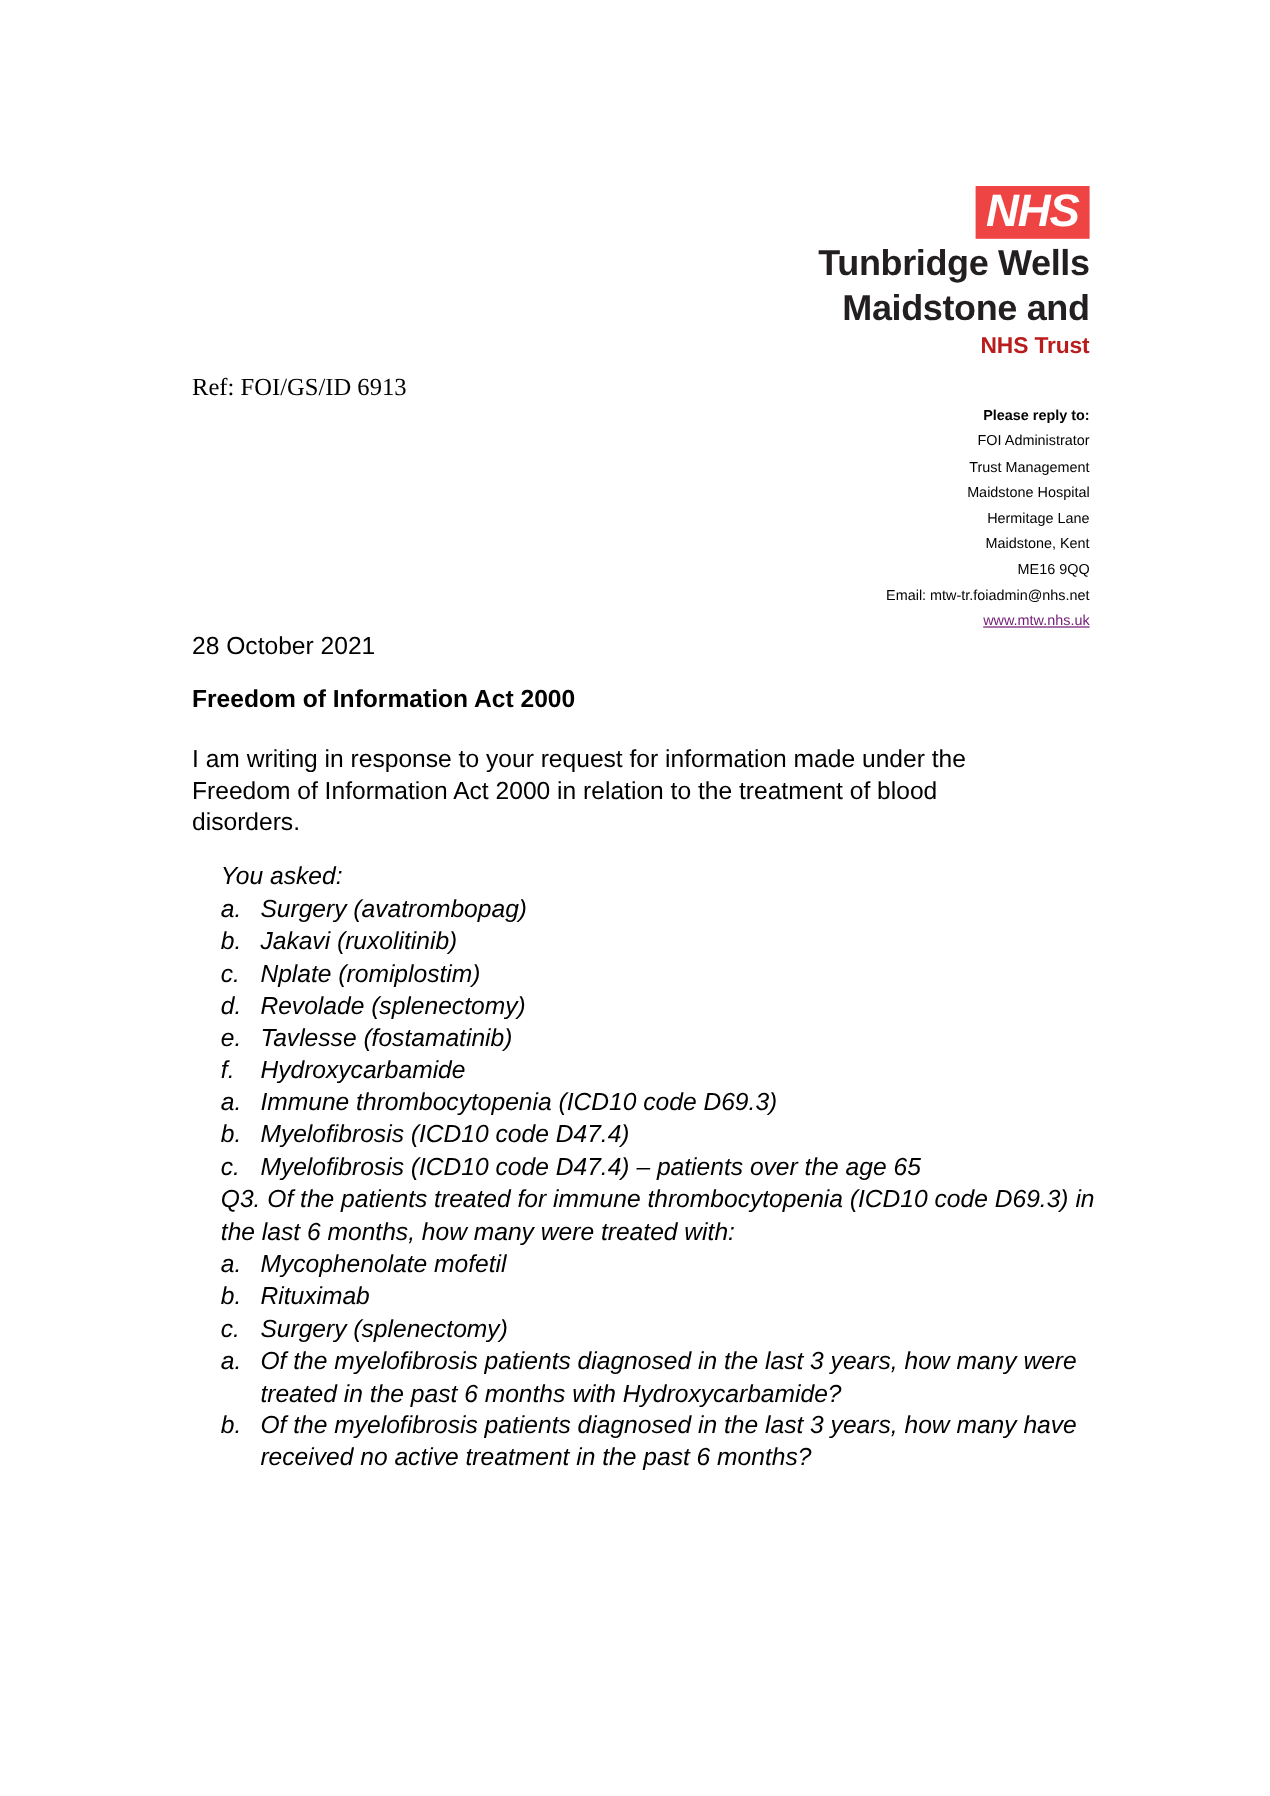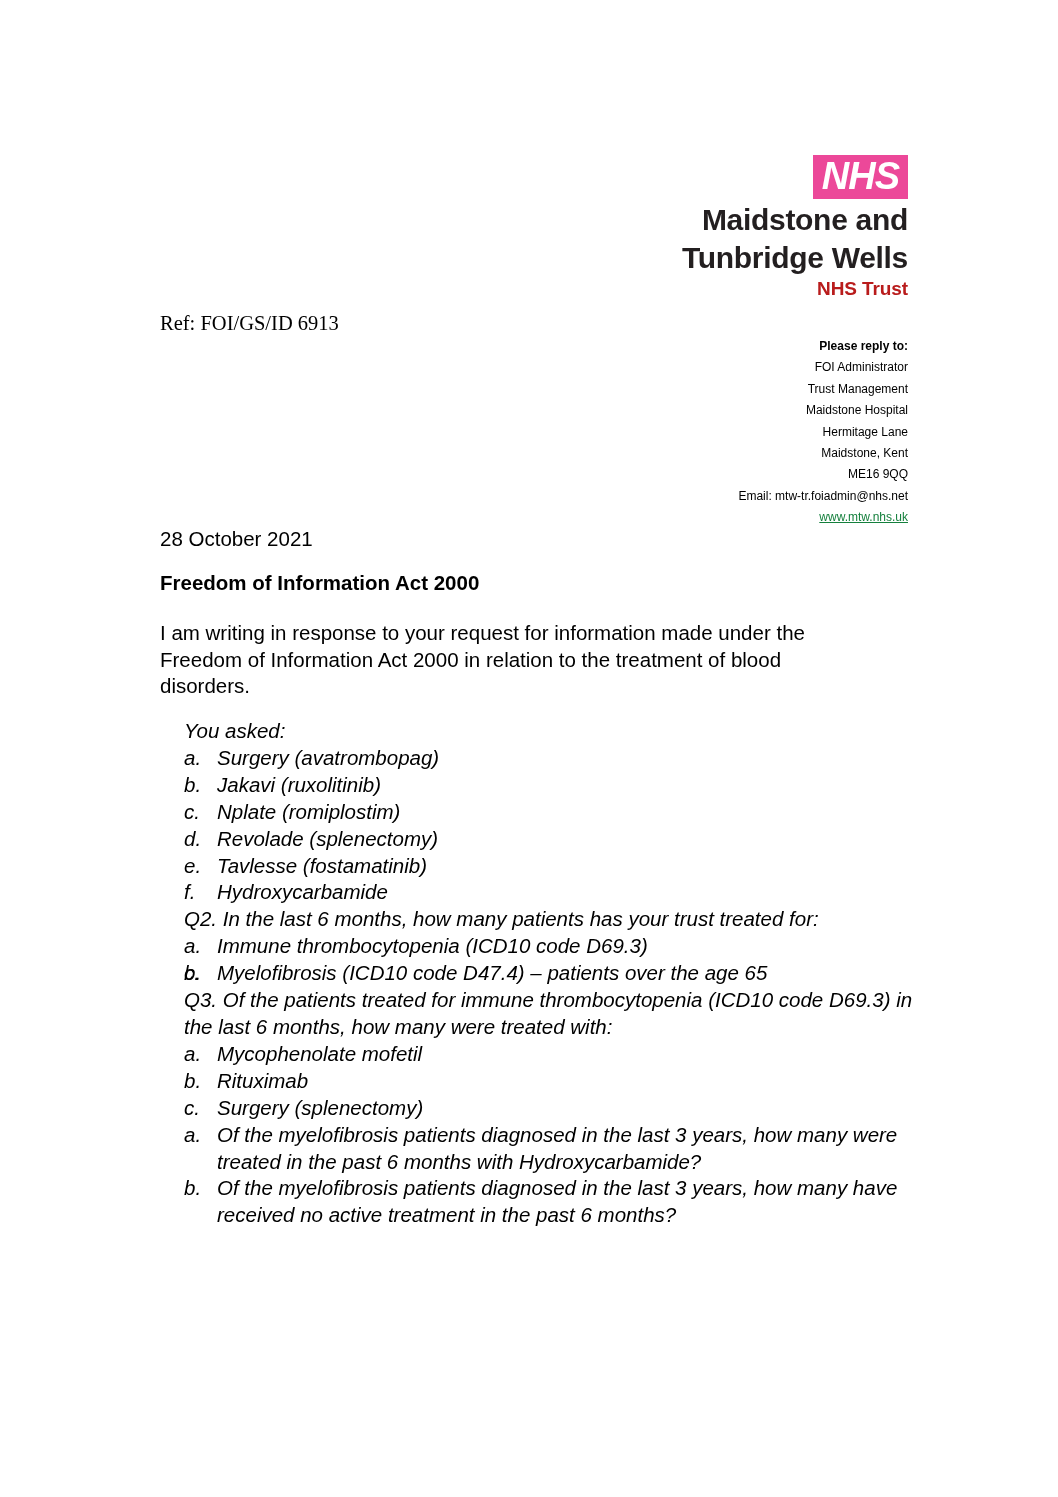--- a/index.html
+++ b/index.html
@@ -19,21 +19,21 @@
   
   .logo-block {
     position: absolute;
     top: 155px;
     right: 150px;
     text-align: right;
     width: 320px;
   }
   .nhs-box {
     display: inline-block;
-    background: #ec4899;
+    background: #ef4444;
     color: #ffffff;
     font-family: "Liberation Sans", sans-serif;
     font-weight: bold;
     font-style: italic;
     font-size: 38px;
     line-height: 42px;
     letter-spacing: -1px;
     padding: 0 9px 2px 9px;
   }
   .trust-name {
@@ -71,21 +71,21 @@
     top: 336px;
     right: 150px;
     text-align: right;
     font-size: 12px;
     line-height: 21.4px;
   }
   .reply-block .reply-head {
     font-weight: bold;
   }
   .reply-block .reply-url {
-    color: #15803d;
+    color: #701a75;
     text-decoration: underline;
   }
 
   
   .date-line {
     position: absolute;
     top: 526px;
     left: 160px;
     font-size: 20.5px;
     line-height: 26px;
@@ -145,22 +145,22 @@
   .q-list.indent-wrap li {
     padding-left: 33px;
     text-indent: 0;
   }
 </style>
 </head>
 <body>
 
 <div class="logo-block">
   <div class="nhs-box">NHS</div>
+  <div class="trust-name">Tunbridge Wells</div>
   <div class="trust-name">Maidstone and</div>
-  <div class="trust-name">Tunbridge Wells</div>
   <div class="trust-sub">NHS Trust</div>
 </div>
 
 <div class="ref-line">Ref: FOI/GS/ID 6913</div>
 
 <div class="reply-block">
   <div class="reply-head">Please reply to:</div>
   <div>FOI Administrator</div>
   <div>Trust Management</div>
   <div>Maidstone Hospital</div>
@@ -183,24 +183,23 @@
 
   <ul class="q-list">
     <li><span class="marker">a.</span><span>Surgery (avatrombopag)</span></li>
     <li><span class="marker">b.</span><span>Jakavi (ruxolitinib)</span></li>
     <li><span class="marker">c.</span><span>Nplate (romiplostim)</span></li>
     <li><span class="marker">d.</span><span>Revolade (splenectomy)</span></li>
     <li><span class="marker">e.</span><span>Tavlesse (fostamatinib)</span></li>
     <li><span class="marker">f.</span><span>Hydroxycarbamide</span></li>
   </ul>
 
-  <div class="q-text">Q2. In the last 6 months, how many patients has your trust treated for:</div>
   <ul class="q-list">
     <li><span class="marker">a.</span><span>Immune thrombocytopenia (ICD10 code D69.3)</span></li>
-    <li><span class="marker">b.</span></li>
+    <li><span class="marker">b.</span><span>Myelofibrosis (ICD10 code D47.4)</span></li>
     <li><span class="marker">c.</span><span>Myelofibrosis (ICD10 code D47.4) – patients over the age 65</span></li>
   </ul>
 
   <div class="q-text">Q3. Of the patients treated for immune thrombocytopenia (ICD10 code D69.3) in the last 6 months, how many were treated with:</div>
   <ul class="q-list">
     <li><span class="marker">a.</span><span>Mycophenolate mofetil</span></li>
     <li><span class="marker">b.</span><span>Rituximab</span></li>
     <li><span class="marker">c.</span><span>Surgery (splenectomy)</span></li>
   </ul>
 

